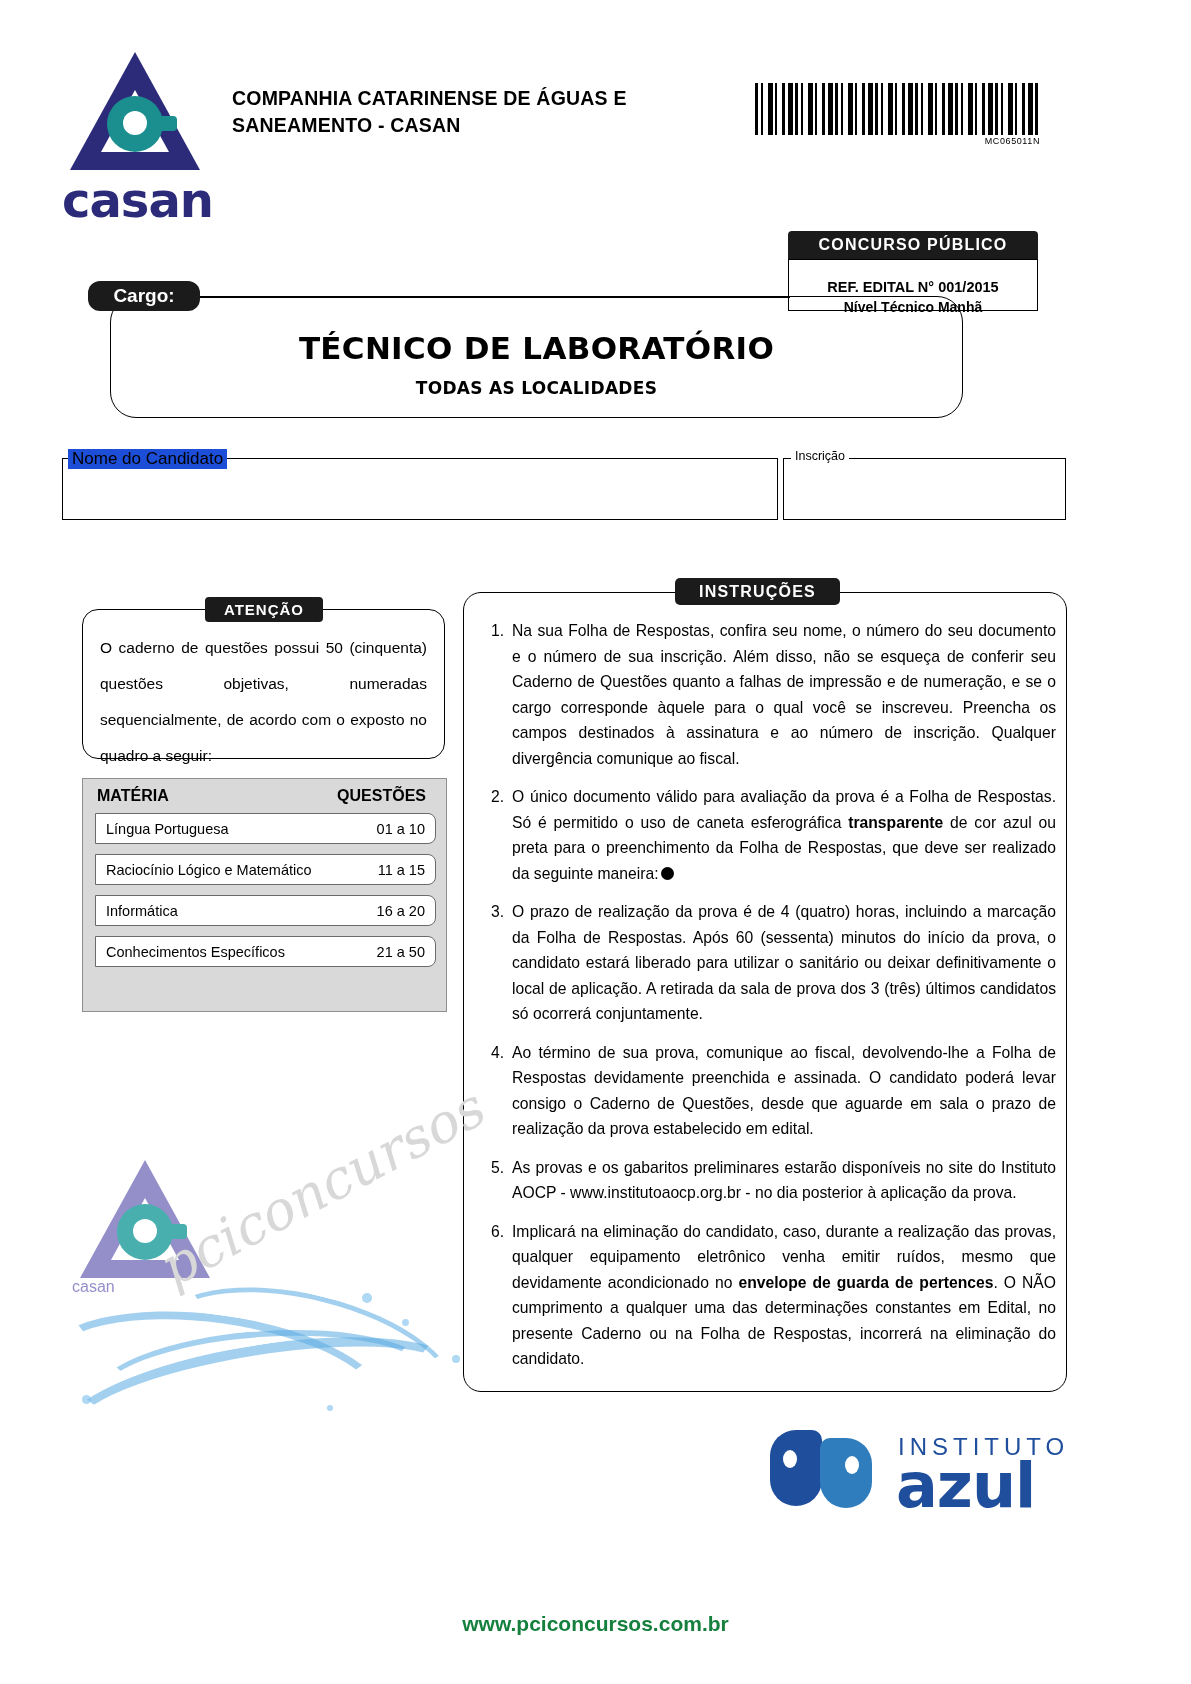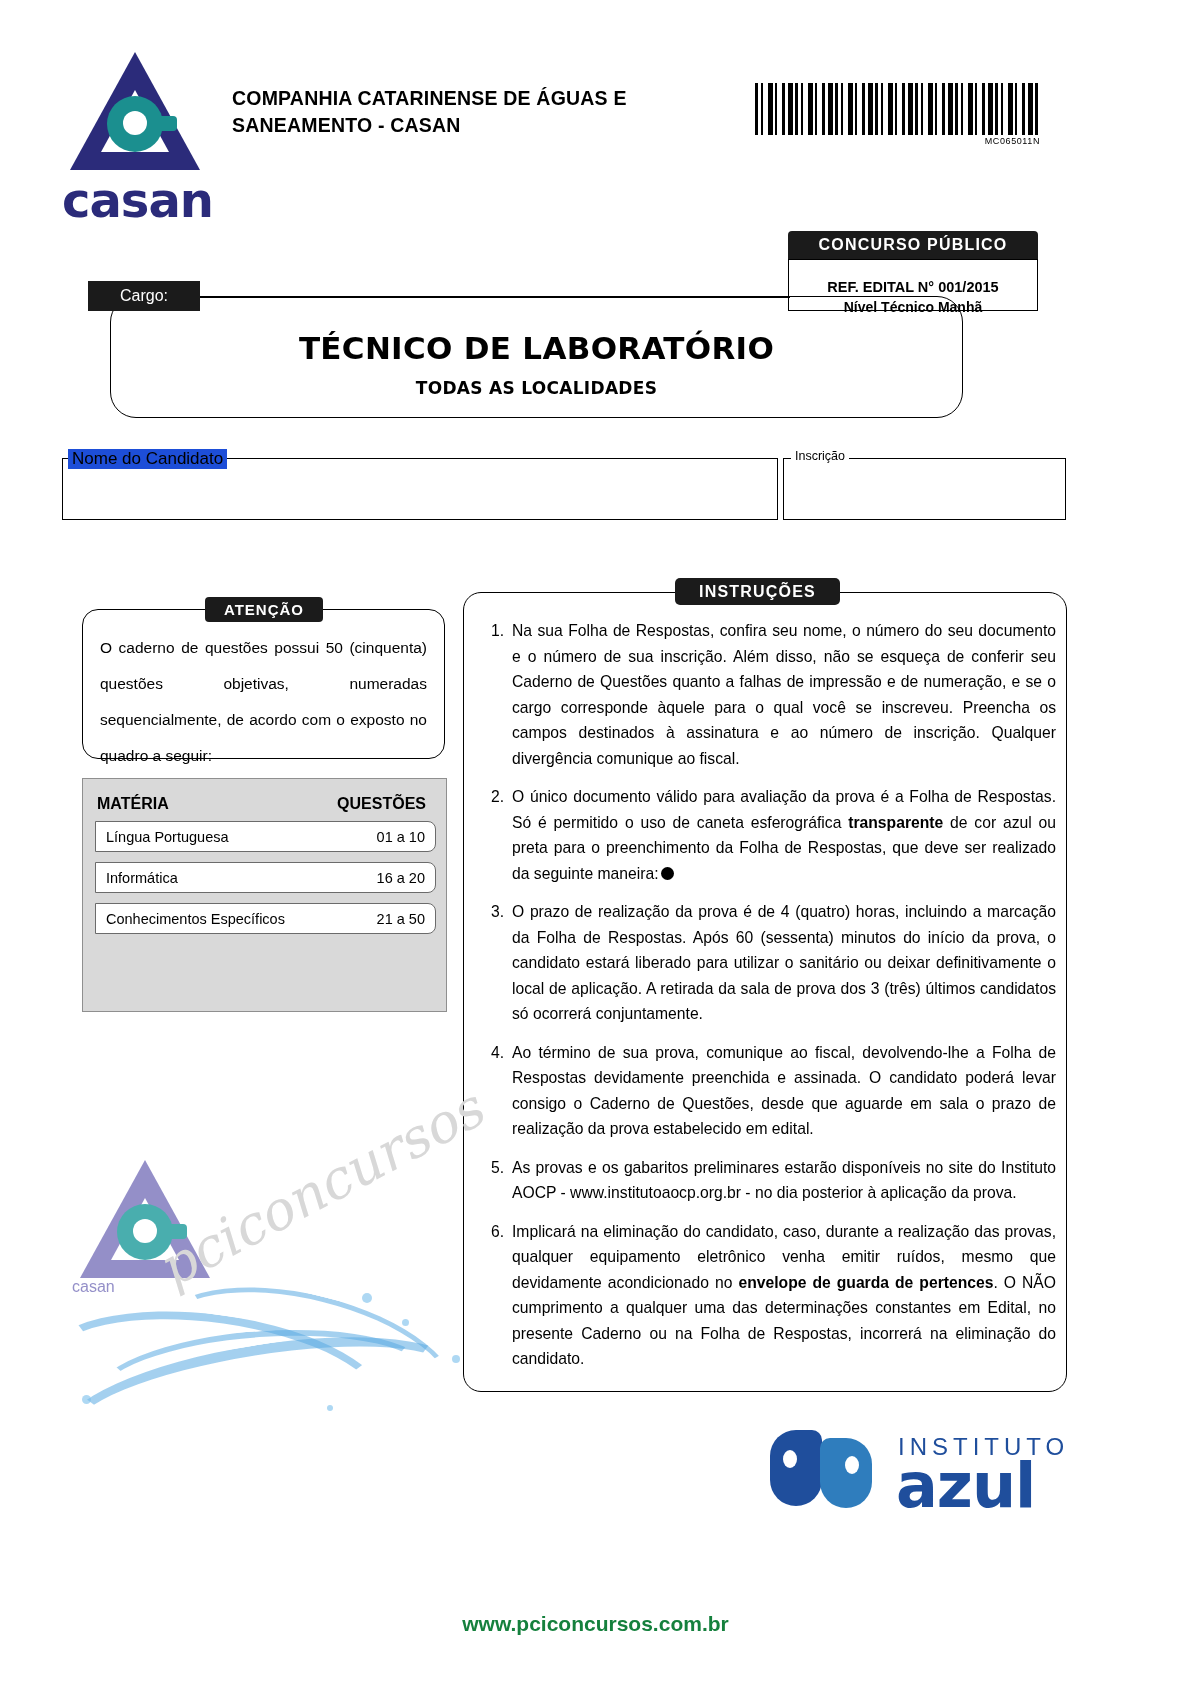--- a/index.html
+++ b/index.html
@@ -151,25 +151,25 @@
     line-height: 19px;
   }
 
   
   #cargo-tag {
     position: absolute;
     left: 88px; top: 281px;
     width: 112px; height: 30px;
     background: #1b1b1b;
     color: #fff;
-    font-size: 16px;
-    font-weight: normal;
+    font-size: 19px;
+    font-weight: bold;
     line-height: 30px;
     text-align: center;
-    border-radius: 0;
+    border-radius: 12px;
     z-index: 3;
   }
   #cargo-box {
     position: absolute;
     left: 110px; top: 296px;
     width: 853px; height: 122px;
     border: 1.5px solid #000;
     border-radius: 26px;
     box-sizing: border-box;
     background: transparent;
@@ -280,21 +280,20 @@
     background: #d9d9d9;
     border: 1px solid #8f8f8f;
   }
   #table-head {
     height: 34px;
     display: flex;
     align-items: center;
     padding: 0 14px;
     font-size: 16px;
     font-weight: bold;
-    margin-top: 8px;
   }
   #table-head .h-mat { flex: 1; }
   #table-head .h-q { width: 110px; text-align: right; padding-right: 6px;}
   .subj-row {
     margin: 0 10px 10px 12px;
     height: 31px;
     background: #ffffff;
     border: 1px solid #6b6b6b;
     border-radius: 0 8px 8px 0;
     display: flex;
@@ -520,20 +519,24 @@
   <div id="table-head">
     <div class="h-mat">MATÉRIA</div>
     <div class="h-q">QUESTÕES</div>
   </div>
   <div id="table-rows">
       <div class="subj-row">
         <span class="name">Língua Portuguesa</span>
         <span class="range">01 a 10</span>
       </div>
       <div class="subj-row">
+        <span class="name">Raciocínio Lógico e Matemático</span>
+        <span class="range">11 a 15</span>
+      </div>
+      <div class="subj-row">
         <span class="name">Informática</span>
         <span class="range">16 a 20</span>
       </div>
       <div class="subj-row">
         <span class="name">Conhecimentos Específicos</span>
         <span class="range">21 a 50</span>
       </div>
     </div>
 </div>
 

